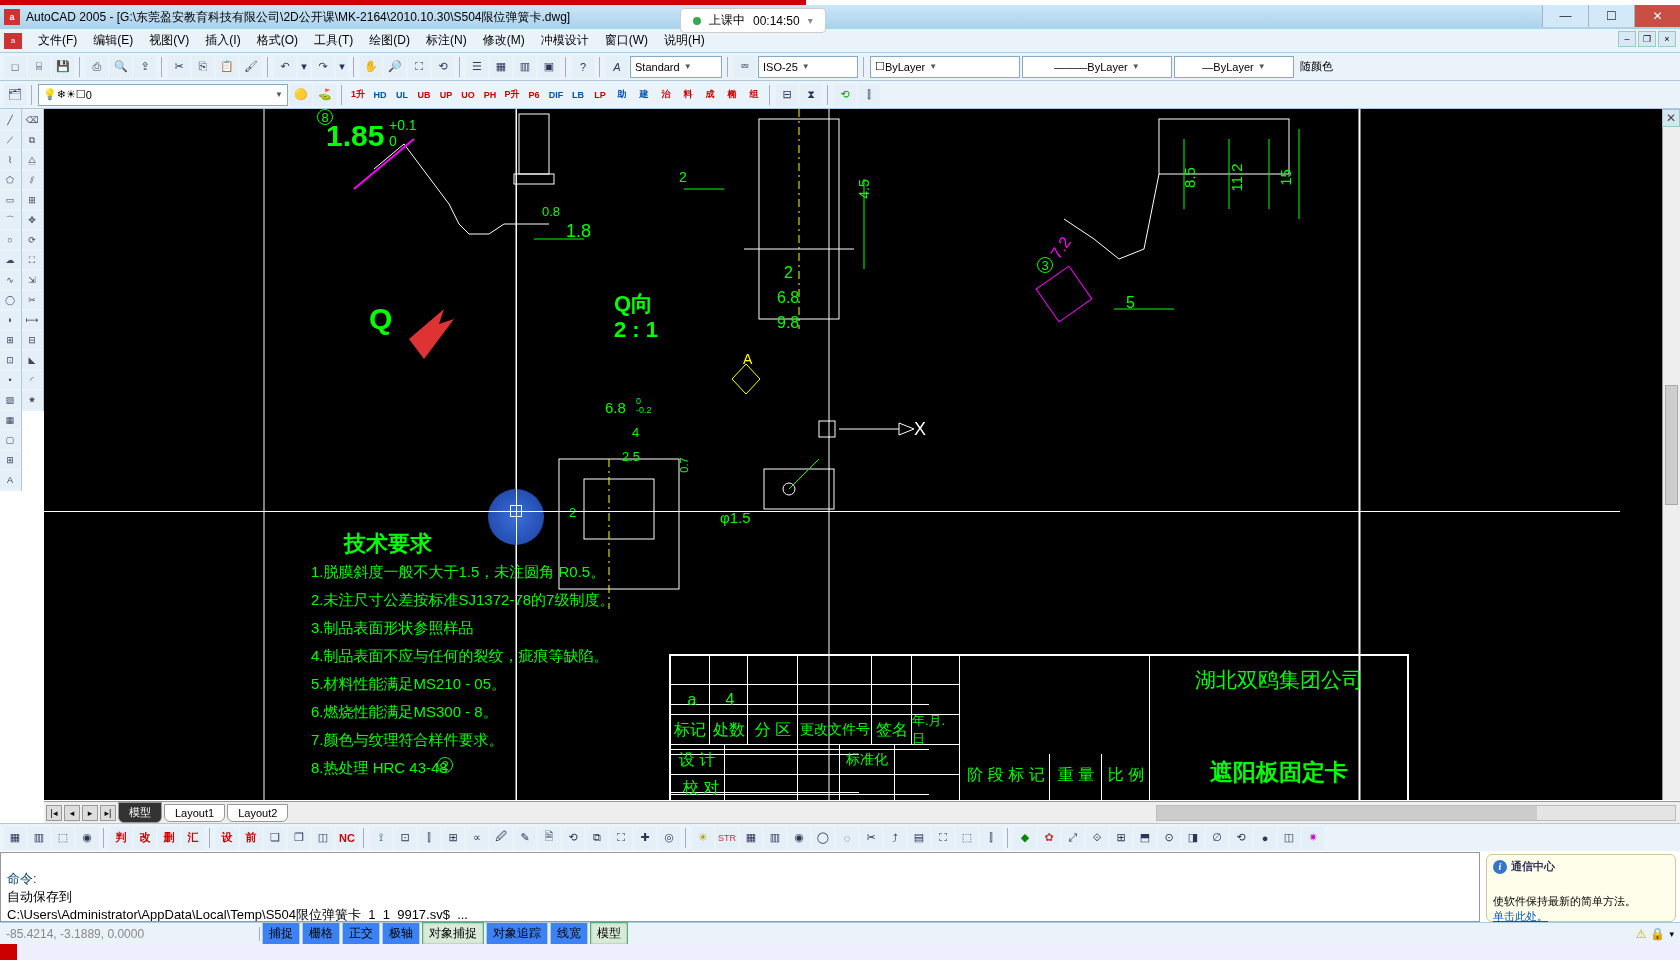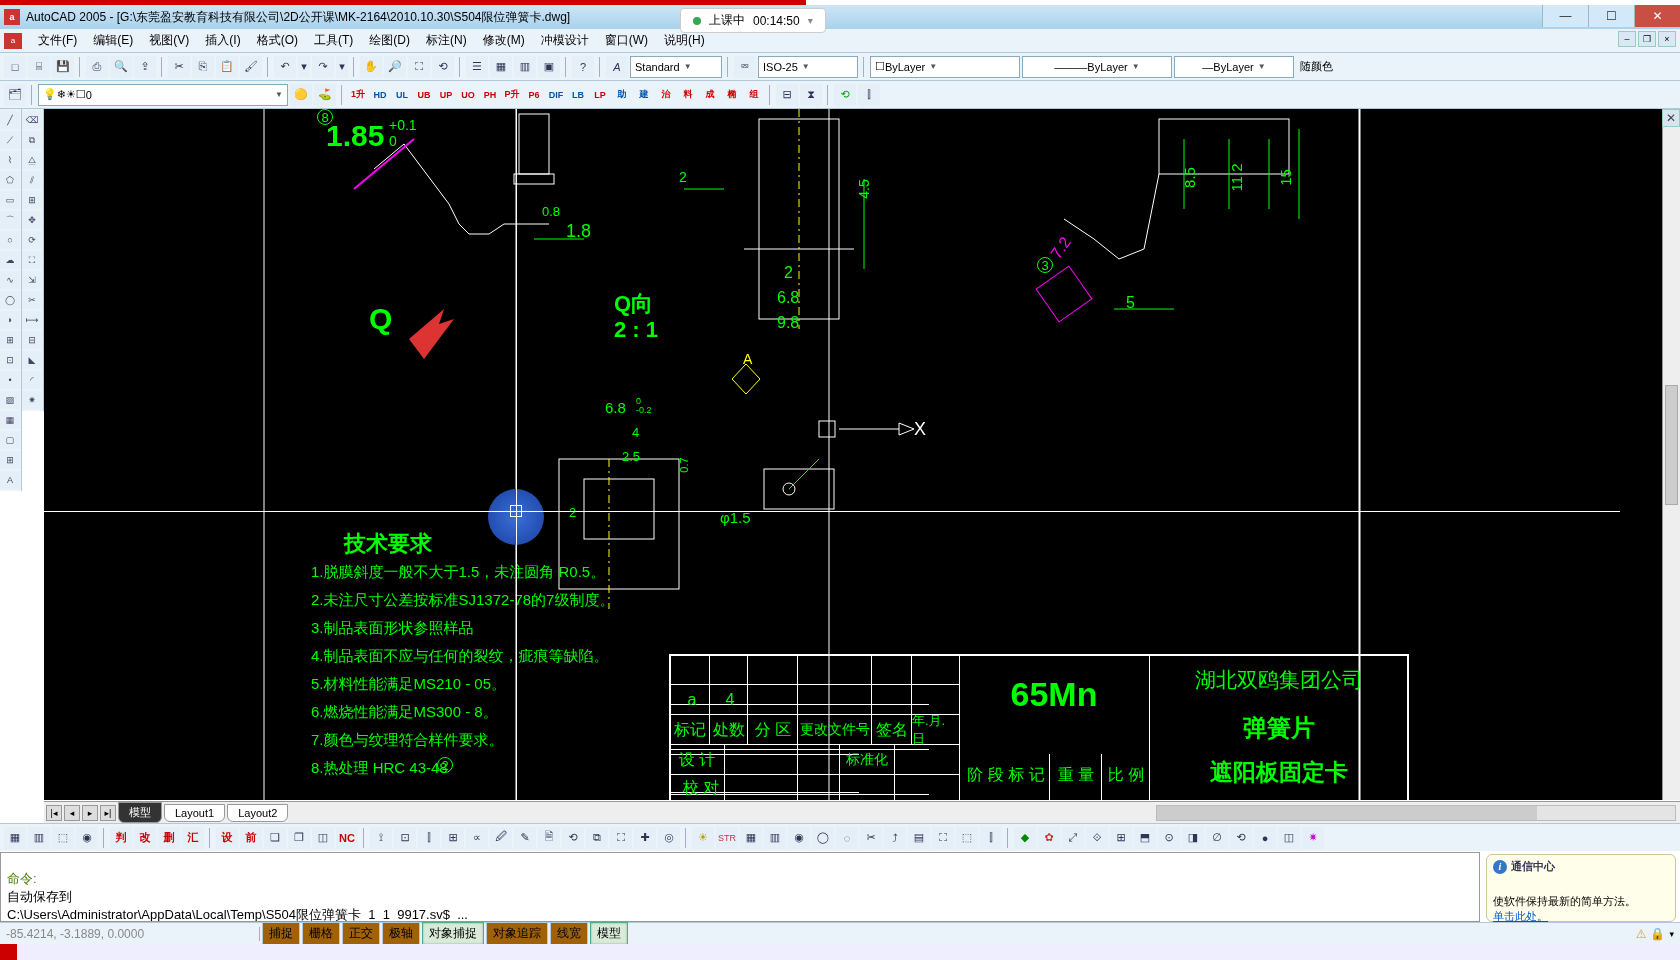--- a/index.html
+++ b/index.html
@@ -74,32 +74,32 @@
 .tabs-row .tab { padding: 2px 10px; border: 1px solid #999; background: #fff; border-radius: 0 0 6px 6px; margin-left: 2px; }
 .tabs-row .tab.active { background: #333; color: #fff; }
 .hscroll-track { position: absolute; right: 4px; top: 3px; height: 16px; width: 520px; background: #e4e4e4; border: 1px solid #bbb; }
 .hscroll-thumb { position: absolute; left: 0; top: 0; bottom: 0; width: 380px; background: #ccc; }
 
 
 .toolbar-bottom { position: absolute; bottom: 109px; left: 0; right: 0; height: 28px; background: #eaf2fa; border-top: 1px solid #b0c8da; display: flex; align-items: center; padding: 0 4px; gap: 2px; }
 
 
 .cmdline { position: absolute; bottom: 38px; left: 0; right: 200px; height: 70px; background: #fff; border: 1px solid #999; font-family: Consolas, monospace; font-size: 13px; padding: 2px 6px; color: #000; overflow: hidden; white-space: pre-wrap; }
-.cmdline .prompt { color: #4d7c0f; }
+.cmdline .prompt { color: #0c4a6e; }
 
 
 .comm-center { position: absolute; bottom: 38px; right: 4px; width: 190px; height: 68px; background: #fffeea; border: 1px solid #c8c89c; border-radius: 6px; padding: 4px 6px; font-size: 11px; }
 .comm-center .hdr { font-weight: bold; color: #335; display: flex; align-items: center; gap: 4px; }
 .comm-center .lnk { color: #05c; text-decoration: underline; cursor: pointer; }
 .comm-center .info-i { width: 14px; height: 14px; border-radius: 50%; background: #3576c9; color: #fff; font-size: 10px; display: flex; align-items: center; justify-content: center; font-style: italic; font-family: serif; }
 
 
 .statusbar { position: absolute; bottom: 16px; left: 0; right: 0; height: 22px; background: #eaf2fa; border-top: 1px solid #b0c8da; display: flex; align-items: center; font-size: 12px; }
 .statusbar .coords { width: 260px; padding-left: 6px; color: #888; border-right: 1px solid #aac; }
-.statusbar .sbtn { padding: 2px 6px; border: 1px solid #b0c8da; background: #a16207; margin-left: 2px; font-size: 12px; cursor: pointer; }
+.statusbar .sbtn { padding: 2px 6px; border: 1px solid #b0c8da; background: #3b82f6; margin-left: 2px; font-size: 12px; cursor: pointer; }
 .statusbar .sbtn.active { border: 1px solid #5a8; background: #d9ead9; box-shadow: inset 0 0 2px #7a7; }
 
 
 .bottom-red { position: absolute; bottom: 0; left: 0; right: 0; height: 16px; background: linear-gradient(to right, #c00 0%, #c00 1%, #eef 1%); }
 
 
 .vscroll { position: absolute; top: 109px; right: 0; bottom: 160px; width: 18px; background: #eee; border-left: 1px solid #999; }
 .vscroll .thumb { position: absolute; top: 40%; left: 2px; right: 2px; height: 120px; background: #cdcdcd; border: 1px solid #aaa; }
 .canvas-close { position: absolute; top: 0; right: 0; width: 18px; height: 18px; background: #d5e5f2; color: #444; font-size: 12px; display: flex; align-items: center; justify-content: center; z-index: 20; border: 1px solid #9cb; }
 
@@ -414,23 +414,21 @@
     <div class="tb-cell" style="left:243px;top:65px;width:46px;height:22px;font-size:13px">年.月.日</div>
     <div class="tb-cell" style="left:4px;top:94px;width:48px;height:24px">设 计</div>
     <div class="tb-cell" style="left:8px;top:122px;width:48px;height:25px">校 对</div>
 
     <div class="tb-cell" style="left:170px;top:94px;width:56px;height:24px;font-size:14px">标准化</div>
 
     <div class="tb-cell" style="left:294px;top:108px;width:86px;height:26px">阶 段 标 记</div>
     <div class="tb-cell" style="left:384px;top:108px;width:46px;height:26px">重 量</div>
     <div class="tb-cell" style="left:436px;top:108px;width:42px;height:26px">比 例</div>
 
-    <div class="tb-cell" style="left:310px;top:15px;width:150px;height:50px;font-size:34px;font-weight:bold">65Mn</div>
     <div class="tb-cell" style="left:485px;top:8px;width:250px;height:36px;font-size:21px;font-weight:normal">湖北双鸥集团公司</div>
-    <div class="tb-cell" style="left:485px;top:56px;width:250px;height:36px;font-size:24px;font-weight:bold">弹簧片</div>
     <div class="tb-cell" style="left:485px;top:100px;width:250px;height:36px;font-size:23px;font-weight:bold">遮阳板固定卡</div>
 
   </div>
 </div>
 
 <div class="vscroll">
     <div class="thumb"></div>
   </div>
 
 <div class="tabs-row">

